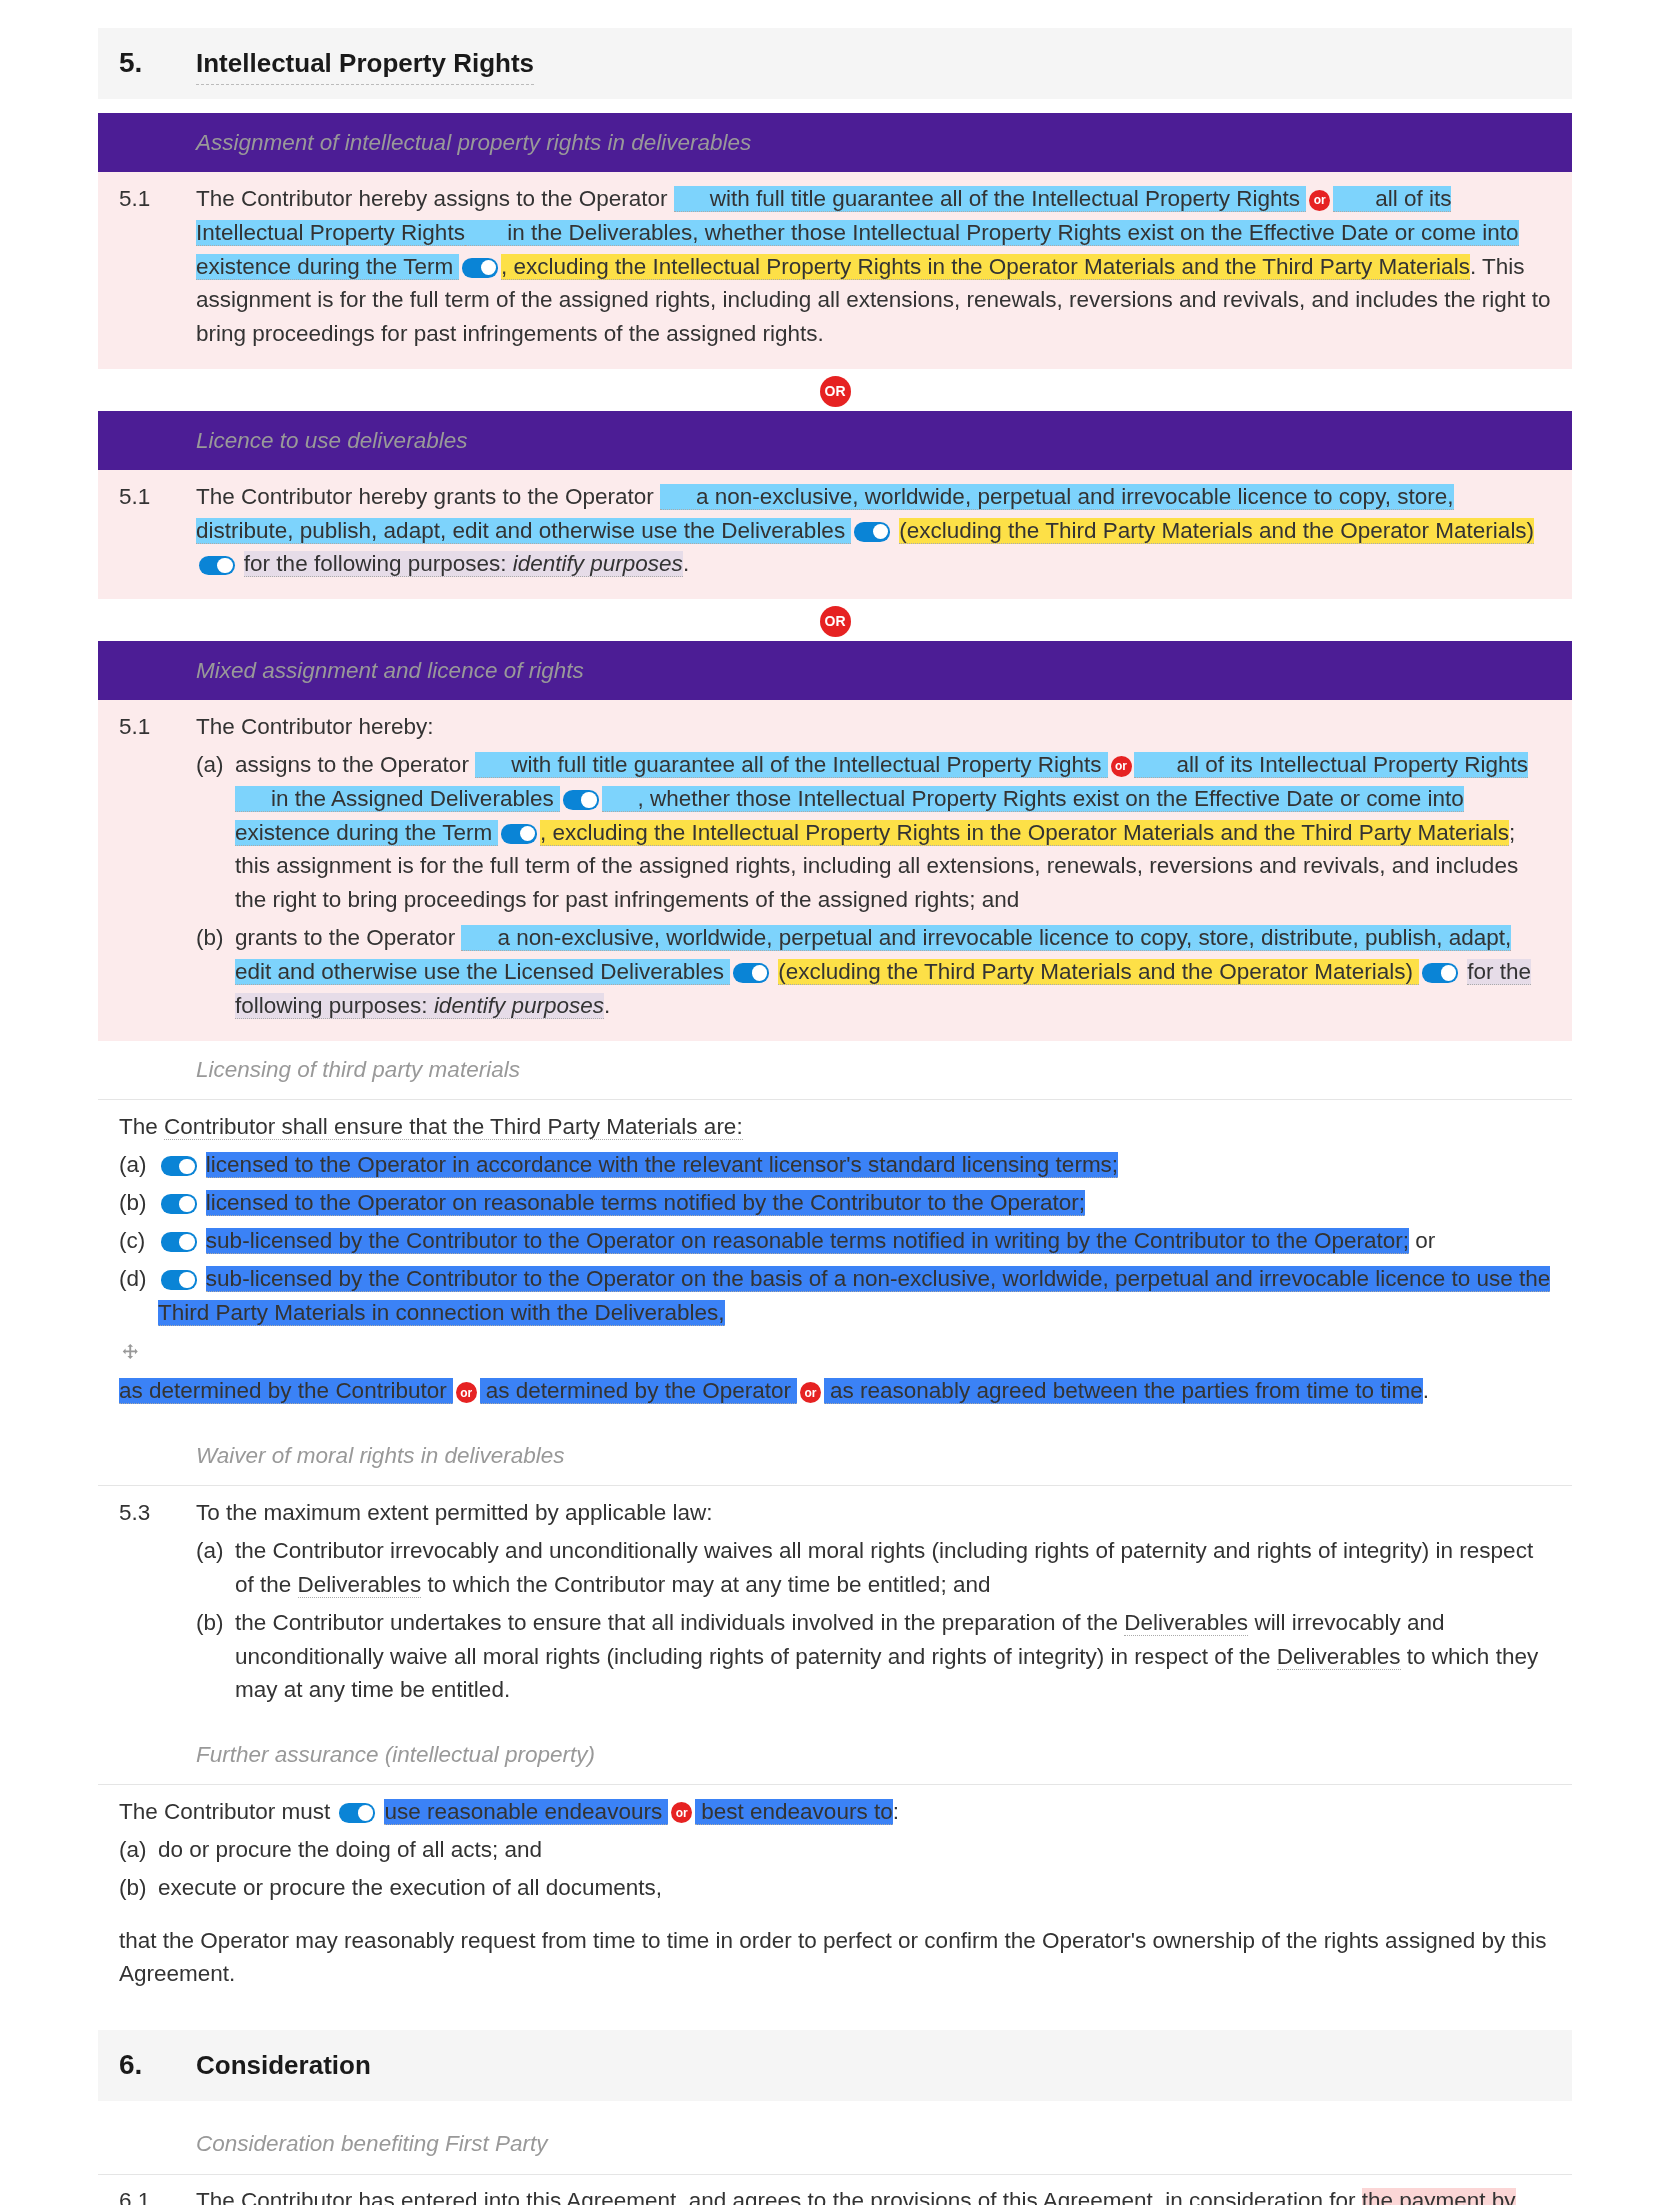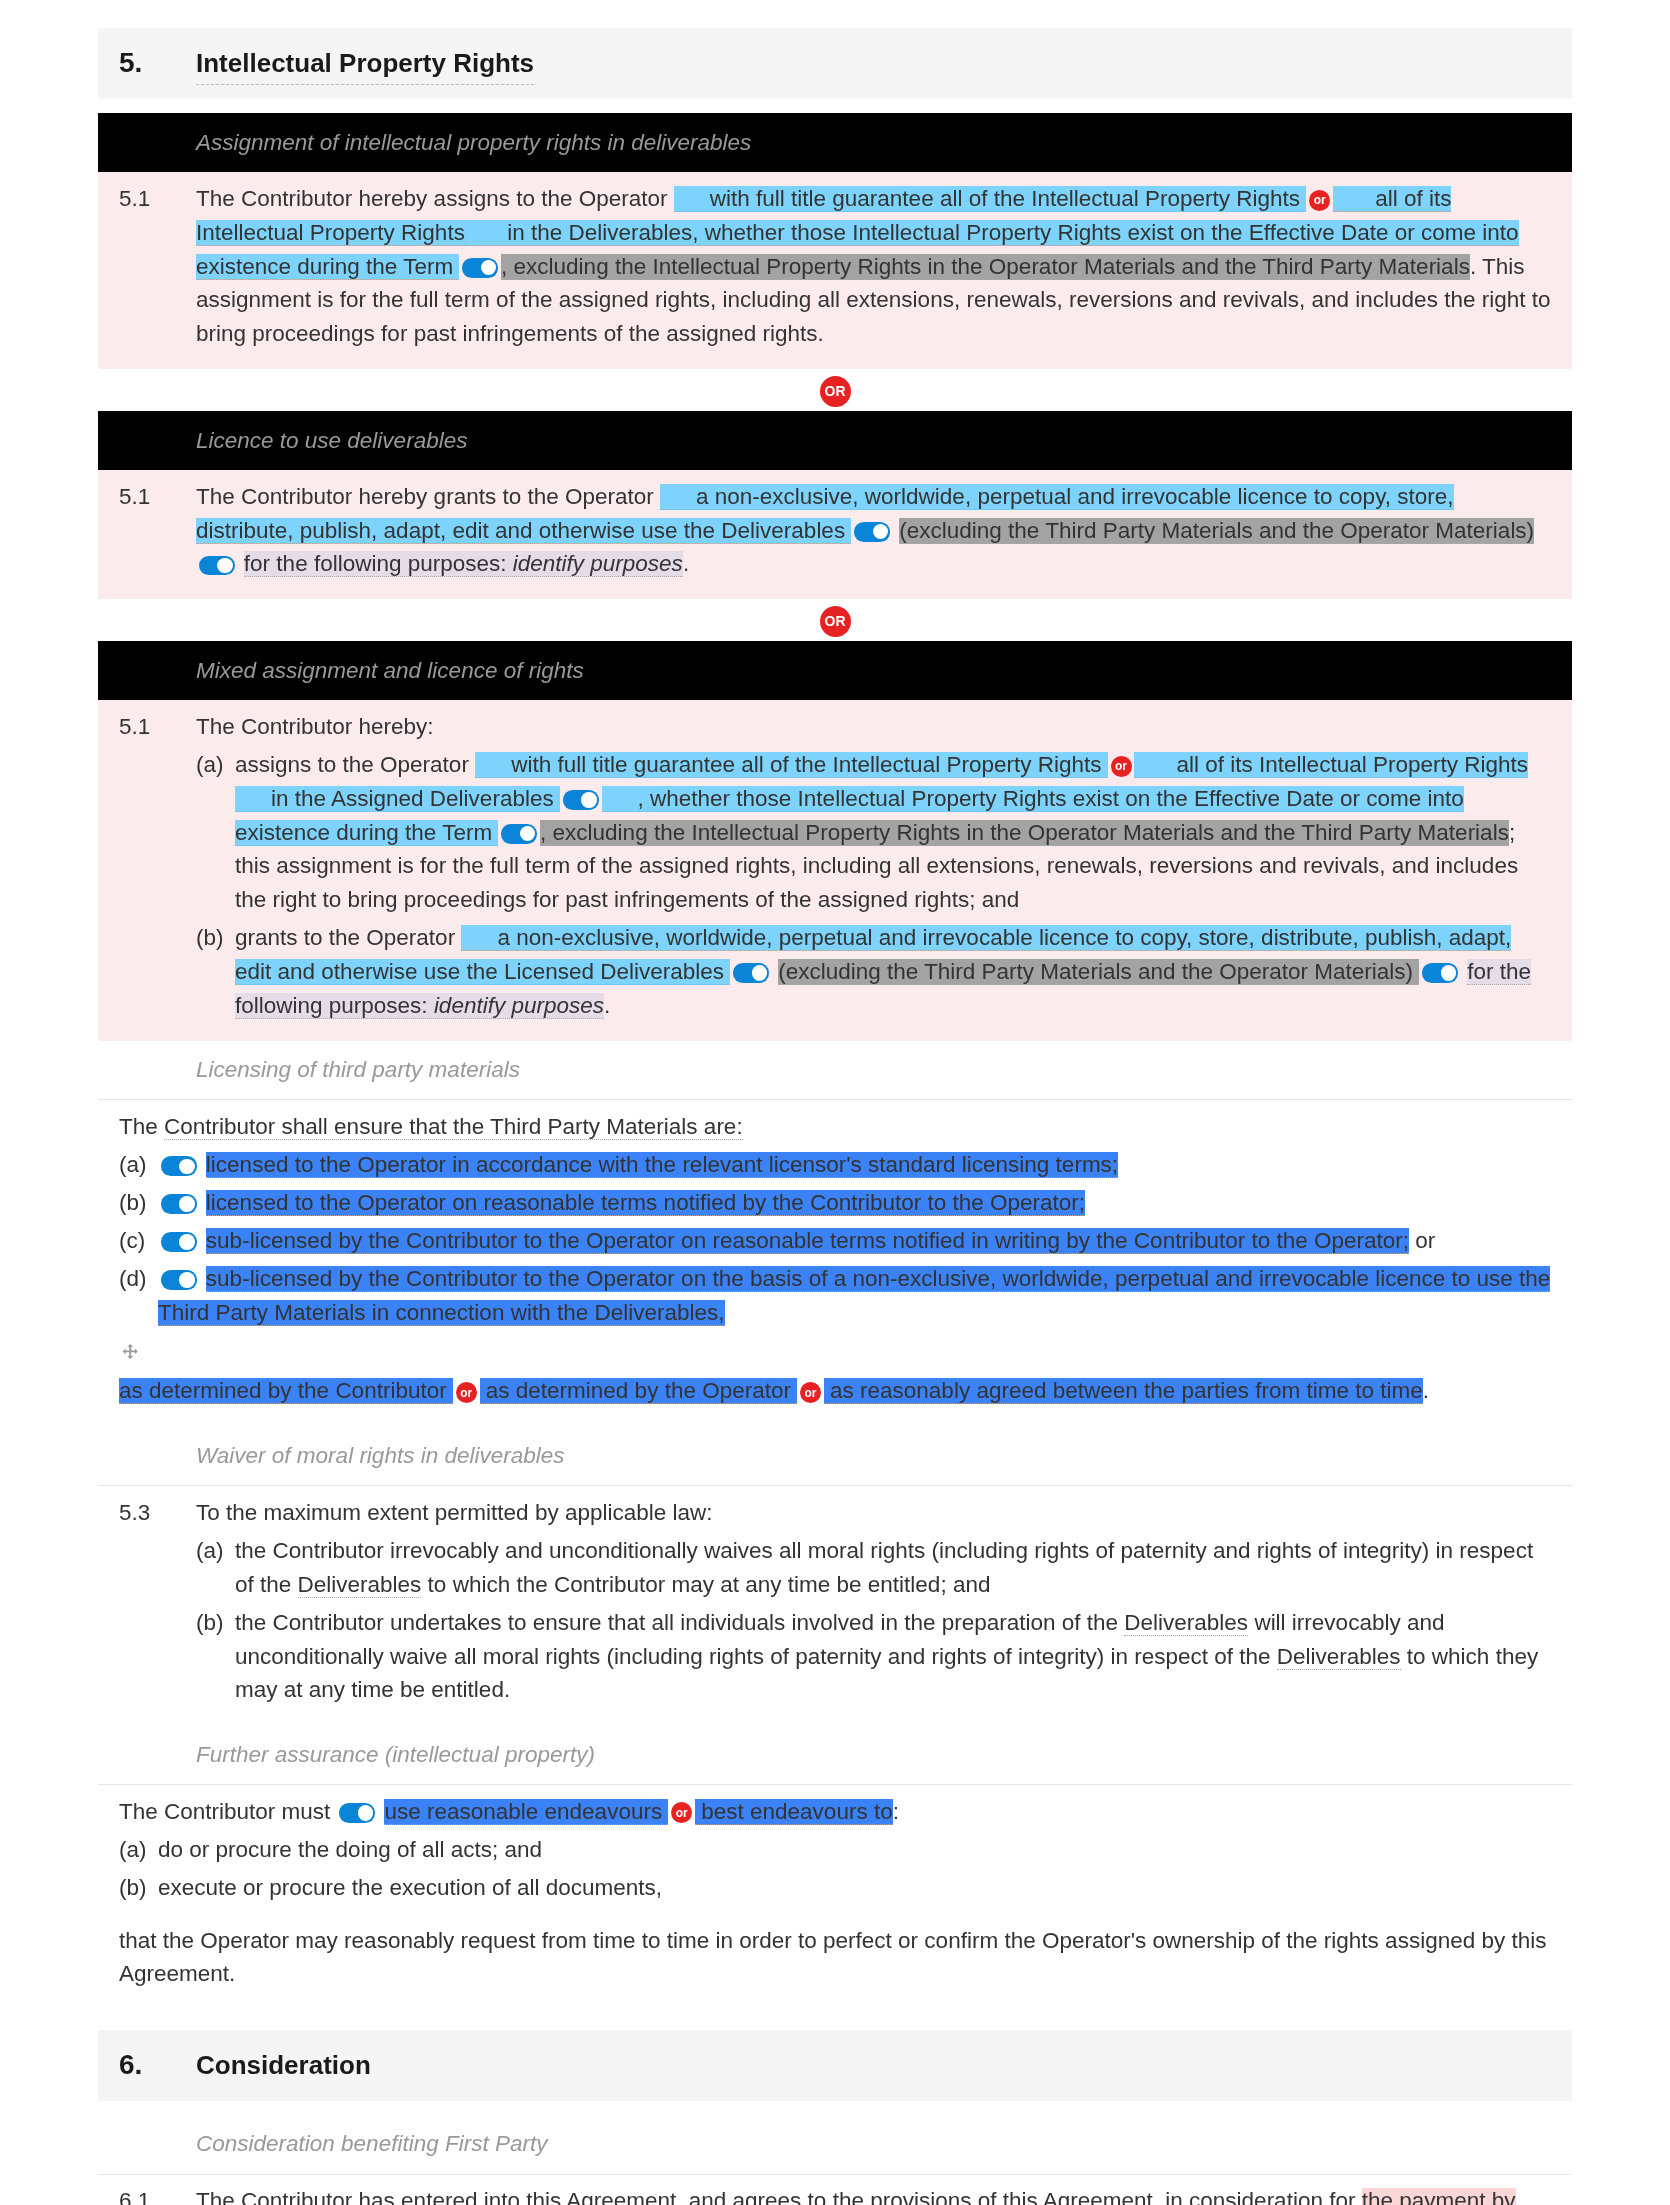--- a/index.html
+++ b/index.html
@@ -31,32 +31,32 @@
     color: #1a1a1a;
     border-bottom: 1.4px dashed #bbb;
     padding-bottom: 1.4px;
   }
   .clause-title {
     color: #999;
     font-style: italic;
     padding: 12.6px 0 12.6px 98px;
     border-bottom: 0.7px solid #e5e5e5;
   }
-  .clause-title.pinkish { background: #000000; border-bottom: none; }
+  .clause-title.pinkish { background: #4c1d95; border-bottom: none; }
   .clause-block { padding: 9.8px 21px 14px 21px; display: flex; }
   .clause-block.pink { background: #fcebec; }
   .clause-num { width: 77px; flex-shrink: 0; color: #333; }
   .clause-body { flex: 1; }
   .clause-body p { margin-bottom: 4.2px; }
   .sub { display: flex; margin-top: 4.2px; margin-bottom: 4.2px; }
   .sub-label { width: 39px; flex-shrink: 0; }
   .sub-body { flex: 1; }
   .hl-orange { background: #7dd3fc; border-bottom: 1.4px dotted #aaa; padding-left: 36px; }
   .hl-blue { background: #3b82f6; border-bottom: 1.4px dotted #aaa; }
-  .hl-green { background: #a3a3a3; border-bottom: 1.4px dotted #aaa; }
+  .hl-green { background: #fde047; border-bottom: 1.4px dotted #aaa; }
   .hl-purple { background: #e6dce8; border-bottom: 1.4px dotted #aaa; }
   .hl-pink2 { background: #fbd6d6; border-bottom: 1.4px dotted #aaa; }
   .italic { font-style: italic; }
   .dotted { border-bottom: 1.4px dotted #aaa; margin-top: 44px; }
   .toggle {
     display: inline-block;
     width: 36px; height: 19.7px;
     background: #0a84d6;
     border-radius: 9.8px;
     position: relative;

